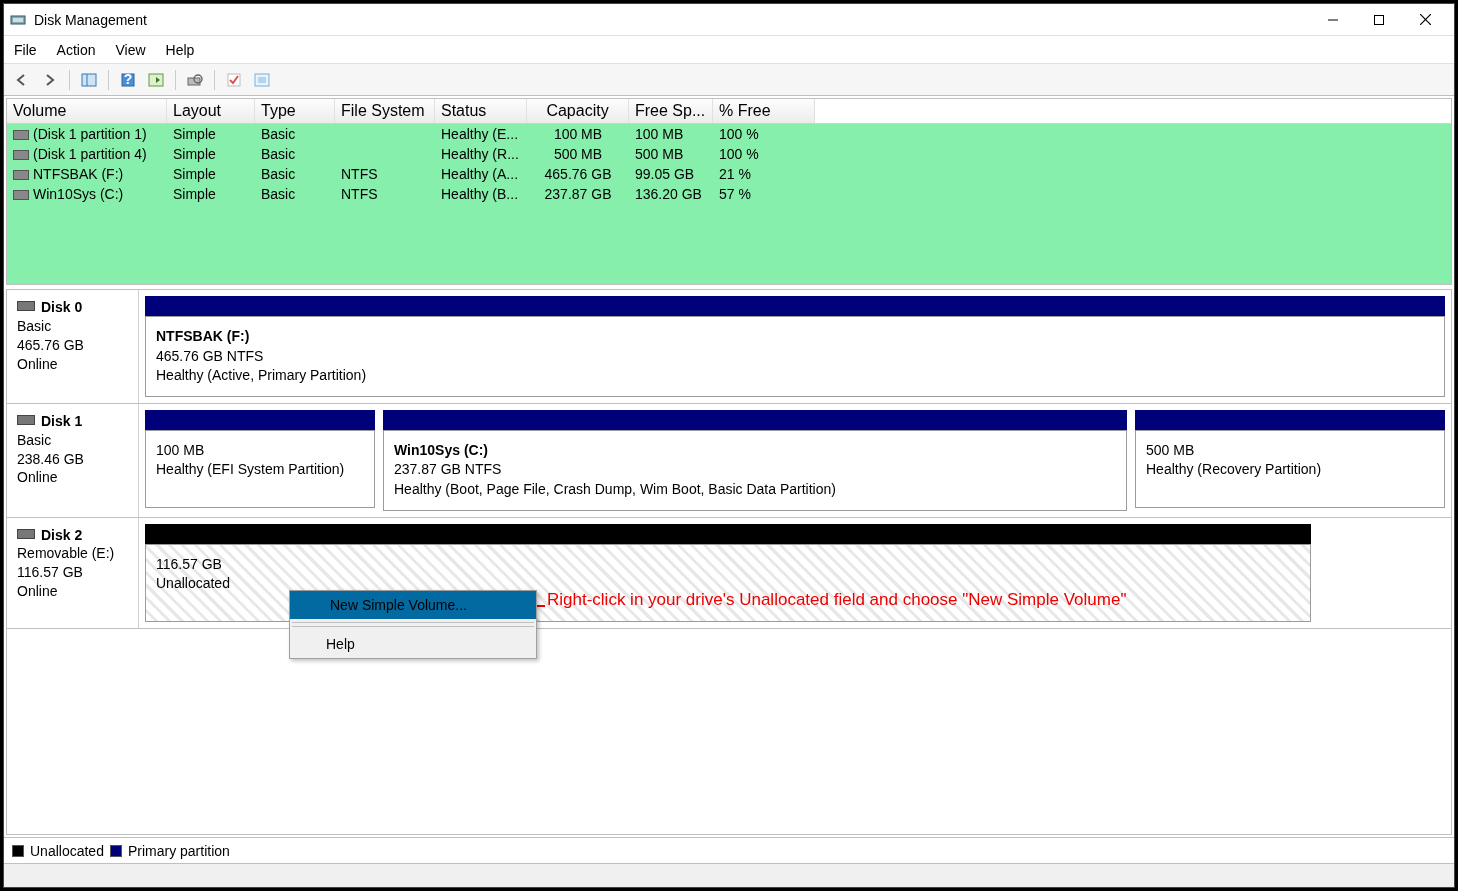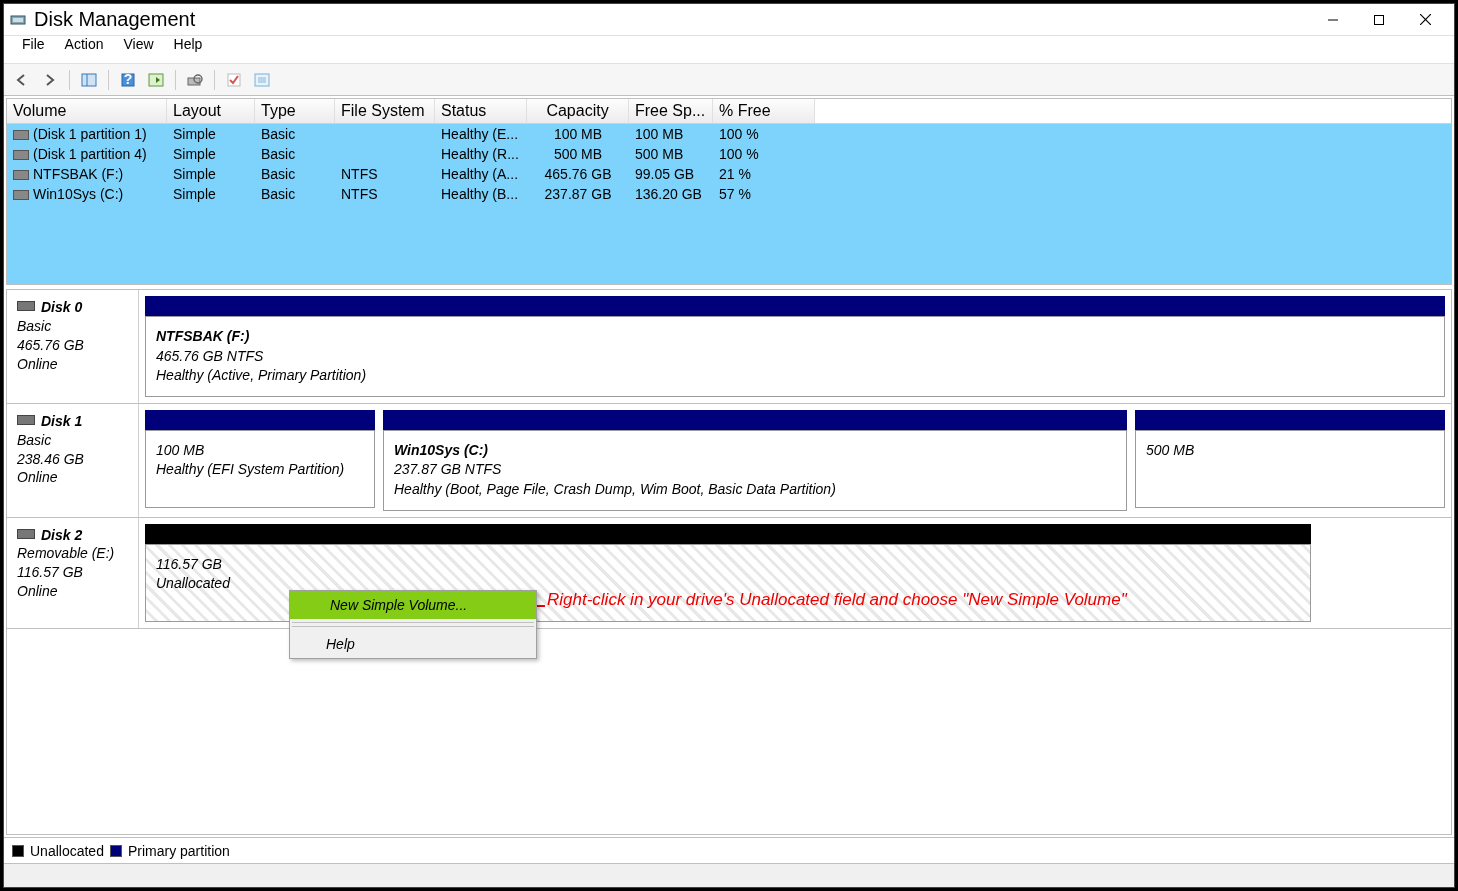--- a/index.html
+++ b/index.html
@@ -1,56 +1,56 @@
 <!DOCTYPE html>
 <html><head>
 <meta charset="utf-8">
 <style>
 * { box-sizing: border-box; margin: 0; padding: 0; font-family: "Segoe UI", Tahoma, sans-serif; font-size: 14px; }
 body { background: #000; padding: 3px; }
 .window { background: #fff; border: 1px solid #444; display: flex; flex-direction: column; height: 885px; }
 .titlebar { display: flex; align-items: center; height: 32px; padding: 0 6px; border-bottom: 1px solid #e0e0e0; }
 .titlebar .app-icon { width:16px; height:16px; margin-right:8px; display:inline-block; }
-.titlebar .title { flex:1; font-size:20px; }
+.titlebar .title { flex:1; font-size:14px; }
 .win-controls { display:flex; }
 .win-controls div { width:46px; height:32px; display:flex; align-items:center; justify-content:center; }
-.menubar { display:flex; height:28px; align-items:flex-start; padding:0 8px; border-bottom:1px solid #e0e0e0; }
+.menubar { display:flex; height:28px; align-items:center; padding:0 0; border-bottom:1px solid #e0e0e0; }
 .menubar div { padding:0 10px; font-size:14px; }
 .toolbar { display:flex; height:32px; align-items:center; padding:0 6px; border-bottom:1px solid #bfbfbf; background:#f6f6f6; gap:4px;}
 .tb-btn { width:24px; height:24px; display:flex; align-items:center; justify-content:center; border:1px solid transparent;}
 .tb-sep { width:1px; height:20px; background:#ccc; margin:0 3px; }
 .table-wrap { border:1px solid #bfbfbf; margin:2px; }
 .tbl-head { display:flex; background:#fff; border-bottom:1px solid #d0d0d0; }
 .tbl-head .th { padding:3px 6px; font-size:16px; border-right:1px solid #e0e0e0; background:linear-gradient(#fdfdfd,#ececec); overflow:hidden; white-space:nowrap; text-overflow:ellipsis;}
-.tbl-body { background:#7dd3fc; height:160px; }
+.tbl-body { background:#86efac; height:160px; }
 .tbl-row { display:flex; padding:1px 0;}
 .tbl-row .td { padding:1px 6px; font-size:14px; overflow:hidden; white-space:nowrap; text-overflow:ellipsis;}
 .col0{width:160px;} .col1{width:88px;} .col2{width:80px;} .col3{width:100px;} .col4{width:92px;} .col5{width:102px;text-align:center;} .col6{width:84px;} .col7{width:102px;}
 .vol-icon { display:inline-block; width:16px; height:10px; background:#888; border:1px solid #555; margin-right:4px; position:relative; top:1px;}
-.disk-pane { flex:1; border:1px solid #bfbfbf; margin:2px; overflow:hidden; position:relative; background:#fff;font-style:italic;}
+.disk-pane { flex:1; border:1px solid #bfbfbf; margin:2px; overflow:hidden; position:relative; background:#fff;}
 .disk-scroll { position:absolute; inset:0; overflow-y:auto; }
 .disk-row { display:flex; border-bottom:1px solid #c0c0c0; }
 .disk-info { width:132px; padding:8px 10px; border-right:1px solid #d0d0d0; font-size:14px; line-height:1.35;}
 .disk-info .dname { font-weight:600; }
 .disk-icon { display:inline-block; width:18px; height:10px; background:#777; border:1px solid #444; margin-right:6px; position:relative; top:-1px;}
 .cd-icon { display:inline-block; width:14px; height:14px; border:1px solid #555; border-radius:50%; margin-right:6px; background:radial-gradient(circle,#fff 30%,#ccc 60%,#999 100%);}
 .disk-parts { flex:1; padding:6px; }
 .part-header { height:20px; background:#00007b; width:100%; }
 .part-header.black { background:#000; }
 .part-body { border:1px solid #9b9b9b; background:#fff; padding:10px 10px; min-height:78px; font-size:14px; line-height:1.4; position:relative;}
 .part-body.hatched { background: repeating-linear-gradient(45deg,#fff,#fff 6px,#e8e8e8 6px,#e8e8e8 9px); }
 .parts-flex { display:flex; gap:8px; }
 .parts-flex > div { display:flex; flex-direction:column; }
 .legend { height:26px; border-top:1px solid #c0c0c0; display:flex; align-items:center; padding:0 8px; font-size:14px; gap:6px; background:#fff;}
 .sq { width:12px; height:12px; display:inline-block; border:1px solid #555;}
 .sq.black{background:#000;} .sq.navy{background:#00007b;}
 .statusbar { height:24px; border-top:1px solid #c0c0c0; background:#f0f0f0;}
 .context-menu { position:absolute; background:#f0f0f0; border:1px solid #a0a0a0; box-shadow:2px 2px 4px rgba(0,0,0,.25); width:248px; z-index:50;}
 .cm-item { padding:6px 18px 6px 36px; font-size:14px; }
-.cm-item.hl { background:#84cc16;padding-left:40px; }
+.cm-item.hl { background:#0369a1;padding-left:40px; }
 .cm-item.disabled { color:#888; }
 .cm-sep { height:1px; background:#c0c0c0; margin:3px 2px; }
 .annotation { position:absolute; color:#e00; font-size:17px; z-index:40; white-space:nowrap;text-align:center;}
 .arrow { position:absolute; z-index:40; }
 .arrow-line { stroke:#e00; stroke-width:2; fill:none;}
 .arrow-head { fill:#e00; }
 </style>
 </head>
 <body>
 
@@ -240,20 +240,21 @@
             <div class="part-body">
               <div style="font-weight:600">Win10Sys  (C:)</div>
               <div>237.87 GB NTFS</div>
               <div>Healthy (Boot, Page File, Crash Dump, Wim Boot, Basic Data Partition)</div>
             </div>
           </div>
           <div style="flex:0 0 310px">
             <div class="part-header"></div>
             <div class="part-body">
               <div>500 MB</div>
+              <div>Healthy (Recovery Partition)</div>
             </div>
           </div>
         </div>
       </div>
     </div>
 
     <div class="disk-row" style="position:relative;">
       <div class="disk-info">
         <div><span class="disk-icon"></span><span class="dname">Disk 2</span></div>
         <div>Removable (E:)</div>

